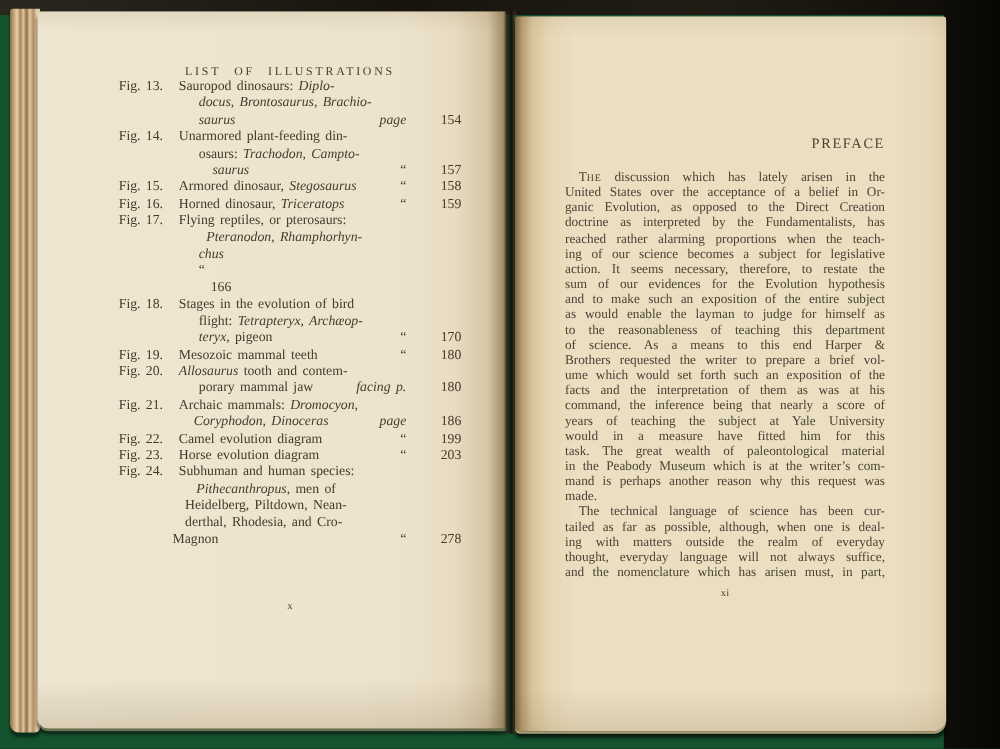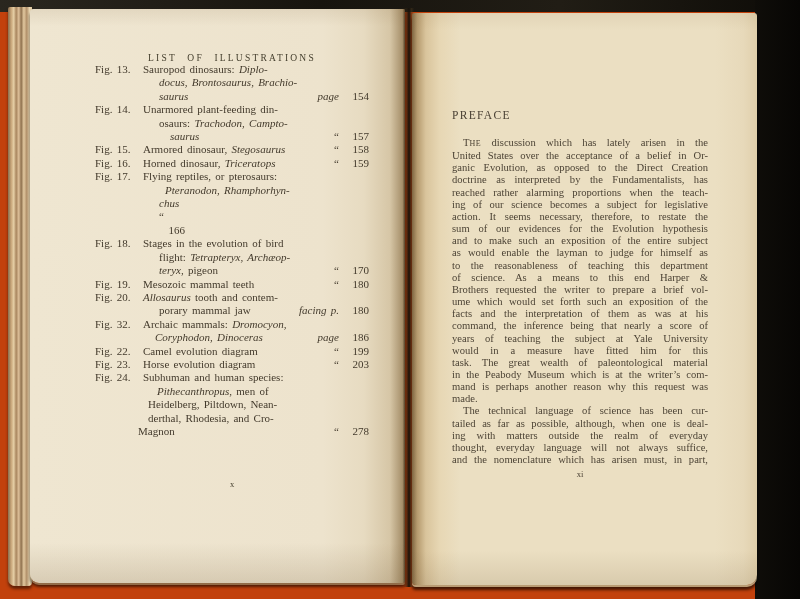--- a/index.html
+++ b/index.html
@@ -1,18 +1,18 @@
 <!DOCTYPE html>
 <html><head>
 <meta charset="utf-8">
 <style>
   html,body{margin:0;padding:0;}
   body{width:800px;height:599px;overflow:hidden;background:#14100a;
        font-family:"Liberation Serif", serif;}
-  .scene{position:relative;width:800px;height:599px;background:#c2410c;}
+  .scene{position:relative;width:800px;height:599px;background:#14532d;}
   .bg-top{position:absolute;left:0;top:0;width:800px;height:12px;
           background:linear-gradient(90deg,#2a271f,#17140e 40%,#211d15 70%,#0d0b07);}
   .bg-right{position:absolute;left:755px;top:0;width:45px;height:599px;
           background:linear-gradient(90deg,#0f0d09,#070604);}
   .page-stack{position:absolute;left:8px;top:7px;width:24px;height:579px;
           border-radius:2px 0 4px 7px;
           background:linear-gradient(90deg,#8a6f4e 0%,#caa87c 14%,#e6cfa6 24%,#a8855e 34%,
                      #dec09a 45%,#8f714e 55%,#e2c89f 66%,#b1906a 78%,#ead7b2 90%,#d7c098 100%);
           box-shadow:0 3px 3px rgba(0,0,0,.5);}
   .page-left{position:absolute;left:30px;top:9px;width:375px;height:574px;
@@ -33,27 +33,27 @@
   
   .loi-header{position:absolute;left:65px;top:44px;width:274px;text-align:center;
           font-size:9.5px;letter-spacing:2.2px;word-spacing:6px;color:#46402f;}
   .loi-list{position:absolute;left:65px;top:54px;width:274px;
           font-size:11px;line-height:13.4px;color:#433a2c;word-spacing:1.5px;}
   .loi-row{display:flex;align-items:baseline;}
   .loi-row .fig{width:48px;flex:none;}
   .loi-row .ltxt{white-space:nowrap;}
   .it{font-style:italic;}
   .fill{flex:1;}
-  .refp{margin-right:4px;white-space:nowrap;text-align:center;}
+  .refp{margin-right:18px;white-space:nowrap;text-align:center;}
   .refn{width:26px;flex:none;text-align:right;}
   .loi-folio{position:absolute;left:65px;top:470px;width:274px;text-align:center;
           font-size:8.5px;color:#46402f;}
 
   
-  .pref-header{position:absolute;left:40px;top:96px;width:256px;text-align:left;
+  .pref-header{position:absolute;left:40px;top:96px;width:256px;text-align:right;
           font-size:11.5px;letter-spacing:1.3px;color:#4a4134;}
   .pref-body{position:absolute;left:40px;top:124px;width:256px;
           font-size:10.6px;line-height:12.15px;color:#4c4335;}
   .pline{text-align:justify;text-align-last:justify;white-space:normal;}
   .pline.pind{text-indent:11px;}
   .pline.pend{text-align-last:left;}
   .leadsc{font-size:8px;letter-spacing:.5px;}
   .pref-folio{position:absolute;left:40px;top:456px;width:256px;text-align:center;
           font-size:8.5px;color:#4a4134;}
 </style>
@@ -145,21 +145,21 @@
           <span class="fig">Fig. 20.</span>
           <span class="ltxt"><span class="it">Allosaurus</span><span> tooth and contem-</span></span>
         </div>
         <div class="loi-row" style="padding-left: 64px;">
           <span class="ltxt"><span>porary mammal jaw</span></span>
           <span class="fill"></span>
           <span class="refp it">facing p.</span>
           <span class="refn">180</span>
         </div>
         <div class="loi-row">
-          <span class="fig">Fig. 32.</span>
+          <span class="fig">Fig. 21.</span>
           <span class="ltxt"><span>Archaic mammals: </span><span class="it">Dromocyon,</span></span>
         </div>
         <div class="loi-row" style="padding-left: 60px;">
           <span class="ltxt"><span class="it">Coryphodon, Dinoceras</span></span>
           <span class="fill"></span>
           <span class="refp it">page</span>
           <span class="refn">186</span>
         </div>
         <div class="loi-row">
           <span class="fig">Fig. 22.</span>

